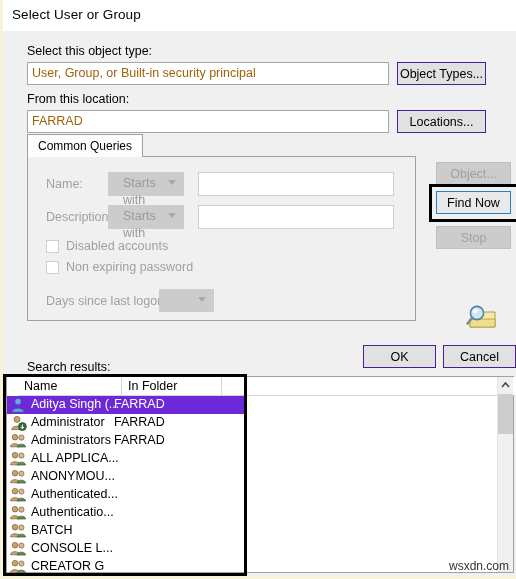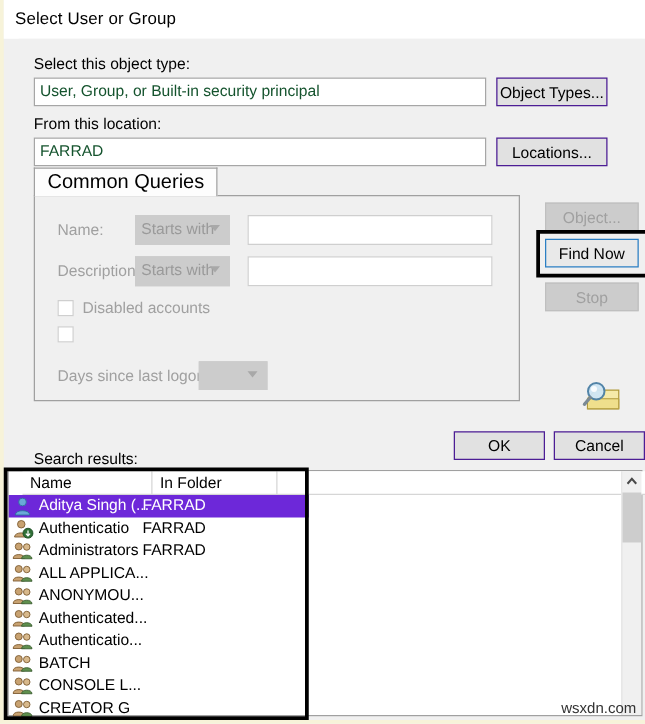--- a/index.html
+++ b/index.html
@@ -39,21 +39,21 @@
   .client{
     position:absolute;left:12px;top:31px;width:511px;height:545px;
     background:#f0f0f0;
   }
   .lbl{
     position:absolute;font-size:12.5px;color:#000;white-space:nowrap;
   }
   .textbox{
     position:absolute;background:#fff;border:1px solid #a6a6a6;
     box-sizing:border-box;
-    font-size:12.5px;color:#14532d;
+    font-size:12.5px;color:#a16207;
     padding:2px 4px;
     line-height:17px;
   }
   .btn{
     position:absolute;box-sizing:border-box;
     background:#e1e1e1;border:1px solid #4c1d95;
     font-size:12.5px;color:#000;
     display:flex;align-items:center;justify-content:center;
     cursor:default;
     font-family:"Liberation Sans", sans-serif;
@@ -69,34 +69,34 @@
   .tabstrip{
     position:absolute;left:12px;top:103px;width:389px;height:187px;
   }
   .tab-head{
     position:absolute;left:0px;top:0px;height:23px;
     background:#fdfdfd;
     border:1px solid #a0a0a0;border-bottom:none;
     box-sizing:border-box;
     padding:0 10px;
     display:flex;align-items:center;
-    font-size:16px;
+    font-size:12px;
     z-index:3;
   }
   .tab-body{
     position:absolute;left:0;top:22px;width:389px;height:165px;
     background:#f0f0f0;
     border:1px solid #a0a0a0;
     box-sizing:border-box;
   }
   .combo{
     position:absolute;box-sizing:border-box;
     background:#cccccc;border:1px solid #cccccc;
     font-size:12.5px;color:#9a9a9a;
-    padding:2px 4px;line-height:17px;
+    padding:2px 14px;line-height:17px;
   }
   .combo .arrow{
     position:absolute;right:7px;top:7px;
     width:0;height:0;
     border-left:4px solid transparent;
     border-right:4px solid transparent;
     border-top:5px solid #a8a8a8;
   }
   .fld-dis{
     position:absolute;background:#ffffff;border:1px solid #cfcfcf;
@@ -190,20 +190,21 @@
         <div class="combo" style="left:80px;top:48px;width:76px;height:24px;">
           <span>Starts with</span>
           <span class="arrow"></span>
         </div>
         <div class="fld-dis" style="left:170px;top:48px;width:196px;height:24px;"></div>
 
         <div class="chk" style="left:18px;top:83px;"></div>
         <div class="lbl dim" style="left:38px;top:82px;">Disabled accounts</div>
 
         <div class="chk" style="left:18px;top:104px;"></div>
+        <div class="lbl dim" style="left:38px;top:103px;">Non expiring password</div>
 
         <div class="lbl dim" style="left:18px;top:137px;">Days since last logon:</div>
         <div class="combo" style="left:131px;top:132px;width:55px;height:23px;">
           <span></span>
           <span class="arrow"></span>
         </div>
       </div>
     </div>
 
     <div class="btn disabled" style="left:421px;top:131px;width:75px;height:23px;">Object...</div>
@@ -244,21 +245,21 @@
           <span class="rn">Aditya Singh (...</span>
           <span class="rf">FARRAD</span>
         </div>
         <div class="row">
           <span class="ic"><svg viewBox="0 0 17 16">
               <circle cx="7" cy="4.4" r="3" fill="#c8a271" stroke="#7c5a30" stroke-width="0.7"></circle>
               <path d="M1.6 14.6 C1.6 10.2 12.4 10.2 12.4 14.6 Z" fill="#c8a271" stroke="#7c5a30" stroke-width="0.7"></path>
               <circle cx="12.4" cy="11.6" r="4" fill="#2f6f36" stroke="#1d4a22" stroke-width="0.7"></circle>
               <path d="M12.4 9.4 L12.4 13.4 M10.7 11.9 L12.4 13.7 L14.1 11.9" stroke="#fff" stroke-width="1" fill="none"></path>
             </svg></span>
-          <span class="rn">Authenticatio</span>
+          <span class="rn">Administrator</span>
           <span class="rf">FARRAD</span>
         </div>
         <div class="row">
           <span class="ic"><svg viewBox="0 0 17 16">
               <circle cx="5" cy="4.2" r="2.8" fill="#c8a271" stroke="#7c5a30" stroke-width="0.7"></circle>
               <path d="M0.4 13.8 C0.4 9.6 9.6 9.6 9.6 13.8 Z" fill="#c8a271" stroke="#7c5a30" stroke-width="0.7"></path>
               <circle cx="11.4" cy="4.6" r="2.6" fill="#d8b98c" stroke="#7c5a30" stroke-width="0.7"></circle>
               <path d="M7.2 14 C7.2 10.2 15.6 10.2 15.6 14 Z" fill="#5f8f4e" stroke="#3a5c30" stroke-width="0.7"></path>
             </svg></span>
           <span class="rn">Administrators</span>

